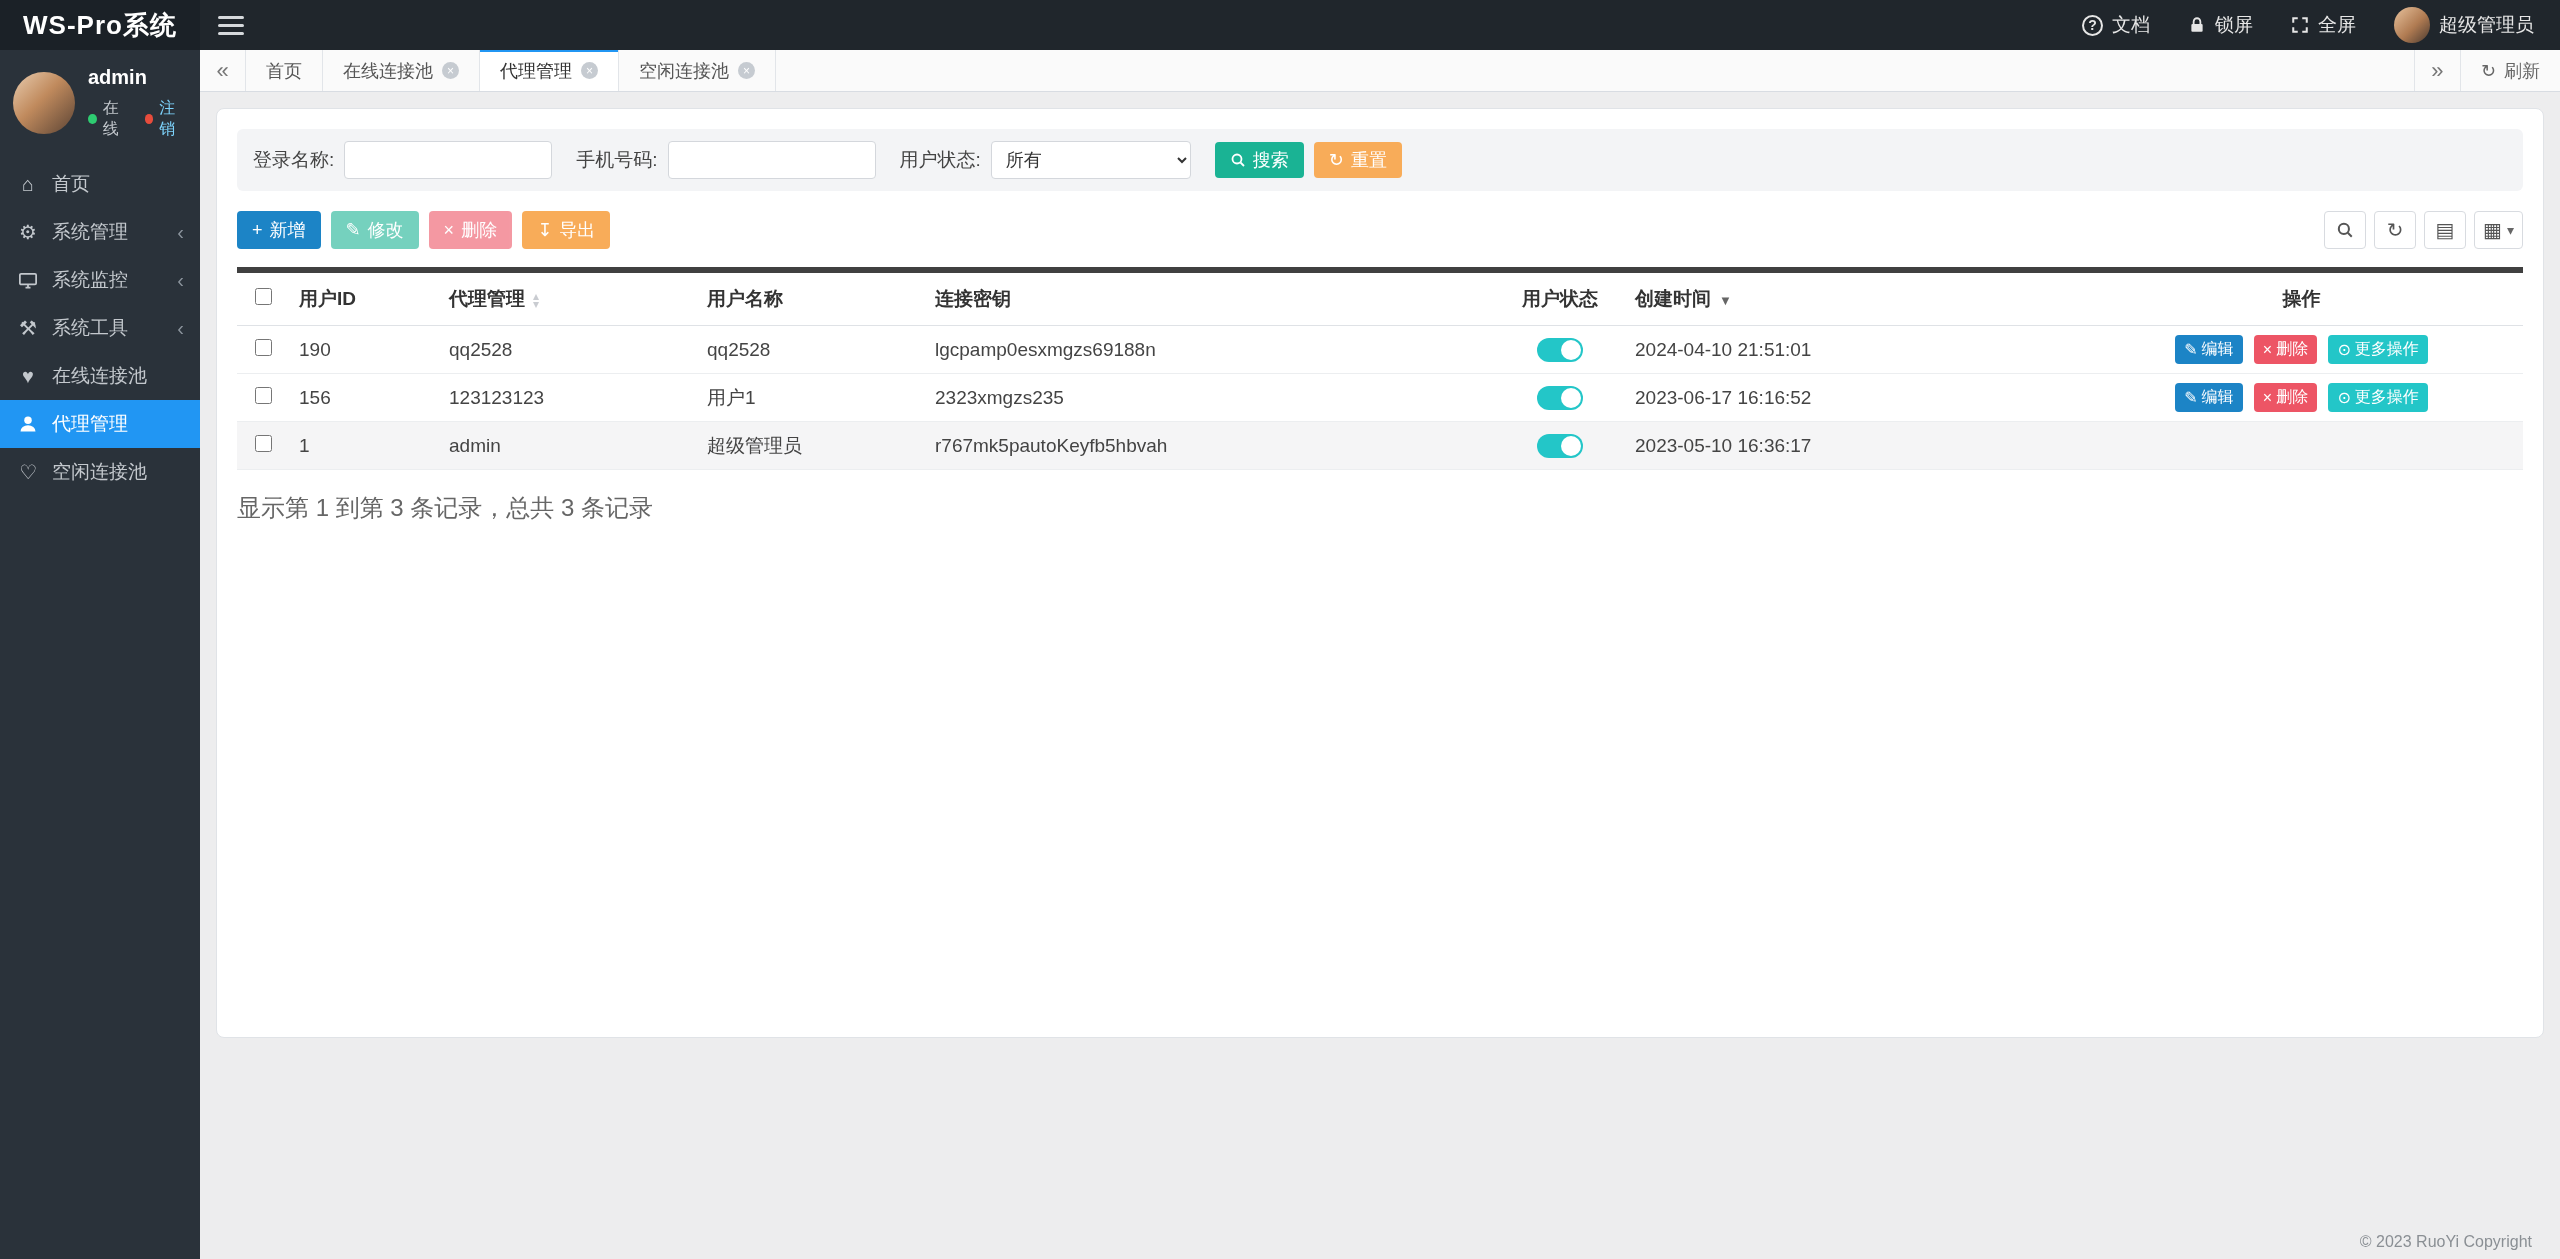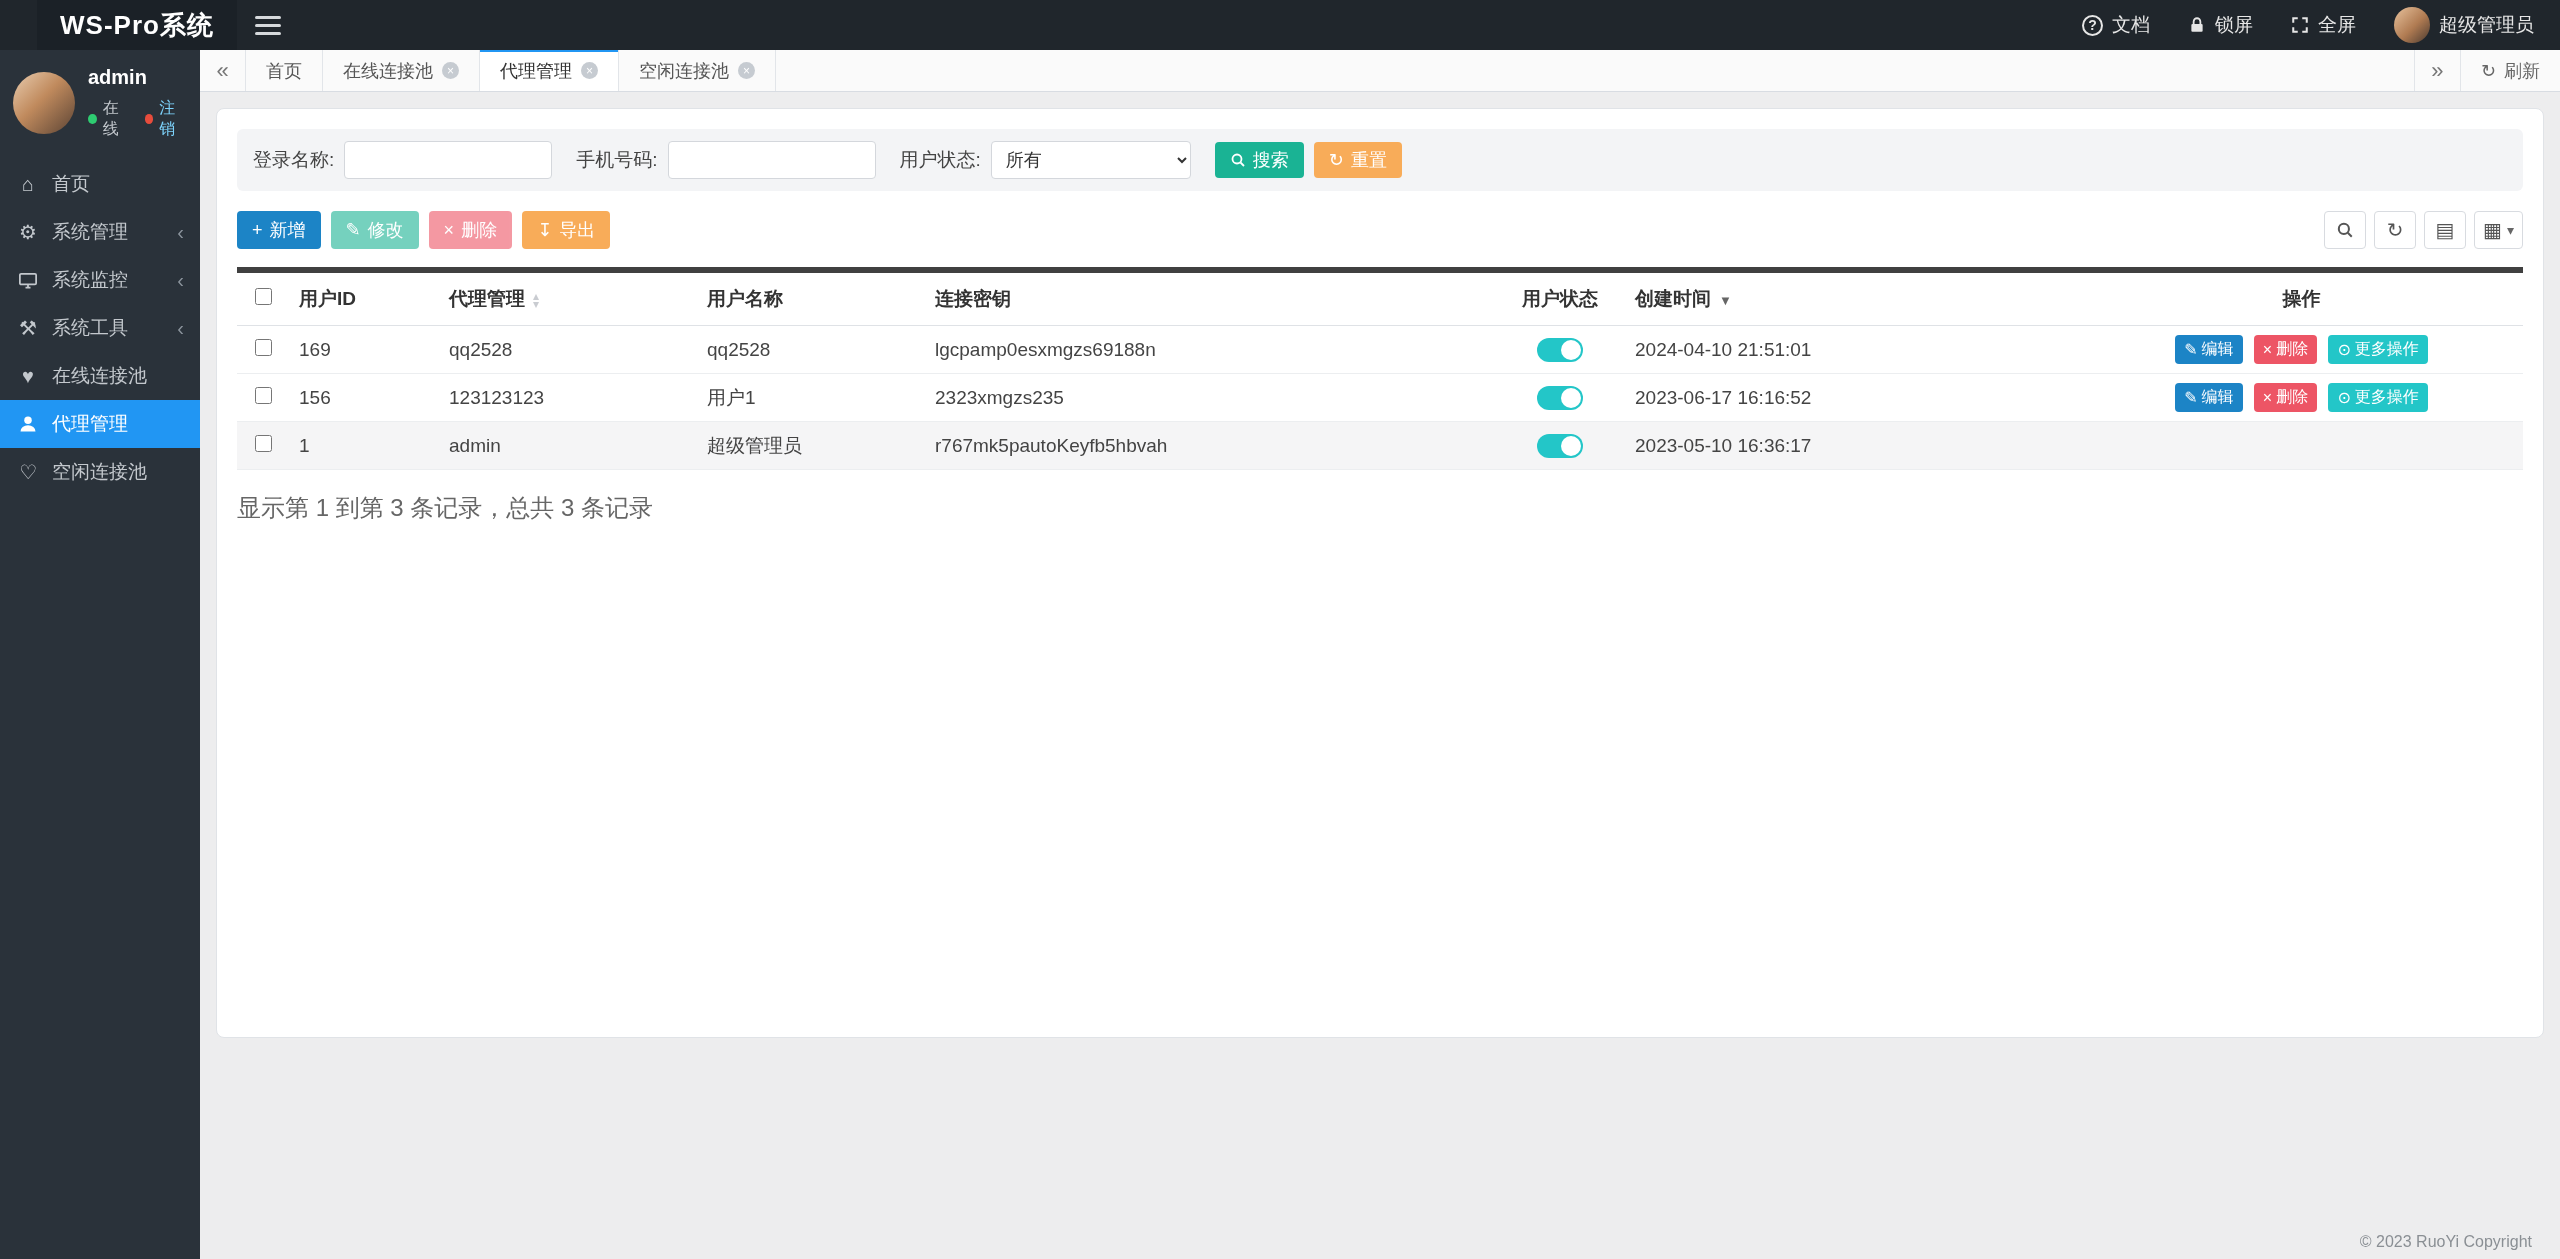--- a/index.html
+++ b/index.html
@@ -7,21 +7,21 @@
   html, body { width: 2560px; height: 1259px; overflow: hidden; }
   body {
     font-family: "Liberation Sans", "DejaVu Sans", sans-serif;
     font-size: 20px; color: #333; background: #ededee;
   }
 
   
   .navbar { position: fixed; top: 0; left: 0; right: 0; height: 50px;
     background: #20262c; display: flex; align-items: center; z-index: 20; }
   .logo { width: 200px; height: 50px; background: #1b2127; color: #fff;
-    font-size: 26px; font-weight: bold; display: flex; align-items: center; justify-content: center; letter-spacing: 1px; margin-left: 37px; }
+    font-size: 26px; font-weight: bold; display: flex; align-items: center; justify-content: center; letter-spacing: 1px; }
   .hamburger { width: 62px; height: 50px; display: flex; flex-direction: column;
     align-items: center; justify-content: center; gap: 5px; cursor: pointer; }
   .hamburger span { width: 26px; height: 3px; background: #d6d9dc; border-radius: 2px; }
   .nav-right { margin-left: auto; display: flex; align-items: center; gap: 38px;
     padding-right: 26px; color: #e6e6e6; font-size: 19px; }
   .nav-item { display: flex; align-items: center; gap: 9px; cursor: pointer; }
   .q-icon { width: 21px; height: 21px; border: 2px solid #e6e6e6; border-radius: 50%;
     font-size: 14px; font-weight: bold; display: flex; align-items: center; justify-content: center; }
   .avatar-sm { width: 36px; height: 36px; border-radius: 50%;
     background: linear-gradient(135deg, #e8c39e 0%, #b07b52 55%, #4a3a30 100%); }
@@ -344,21 +344,21 @@
               <th class="col-status"><span>用户状态</span></th>
               <th class="col-created">
                 <span>创建时间</span><span class="sort-active">▼</span>
               </th>
               <th class="col-actions"><span>操作</span></th>
             </tr>
           </thead>
           <tbody>
             <tr>
               <td class="col-check"><input type="checkbox" style=""></td>
-              <td>169</td>
+              <td>190</td>
               <td>qq2528</td>
               <td>qq2528</td>
               <td>lgcpamp0esxmgzs69188n</td>
               <td class="col-status"><span class="switch"><span class="knob"></span></span></td>
               <td>2024-04-10 21:51:01</td>
               <td class="col-actions">
                 <button class="rbtn rbtn-edit">
                     <span>✎</span>
                     <span>编辑</span>
                   </button>

